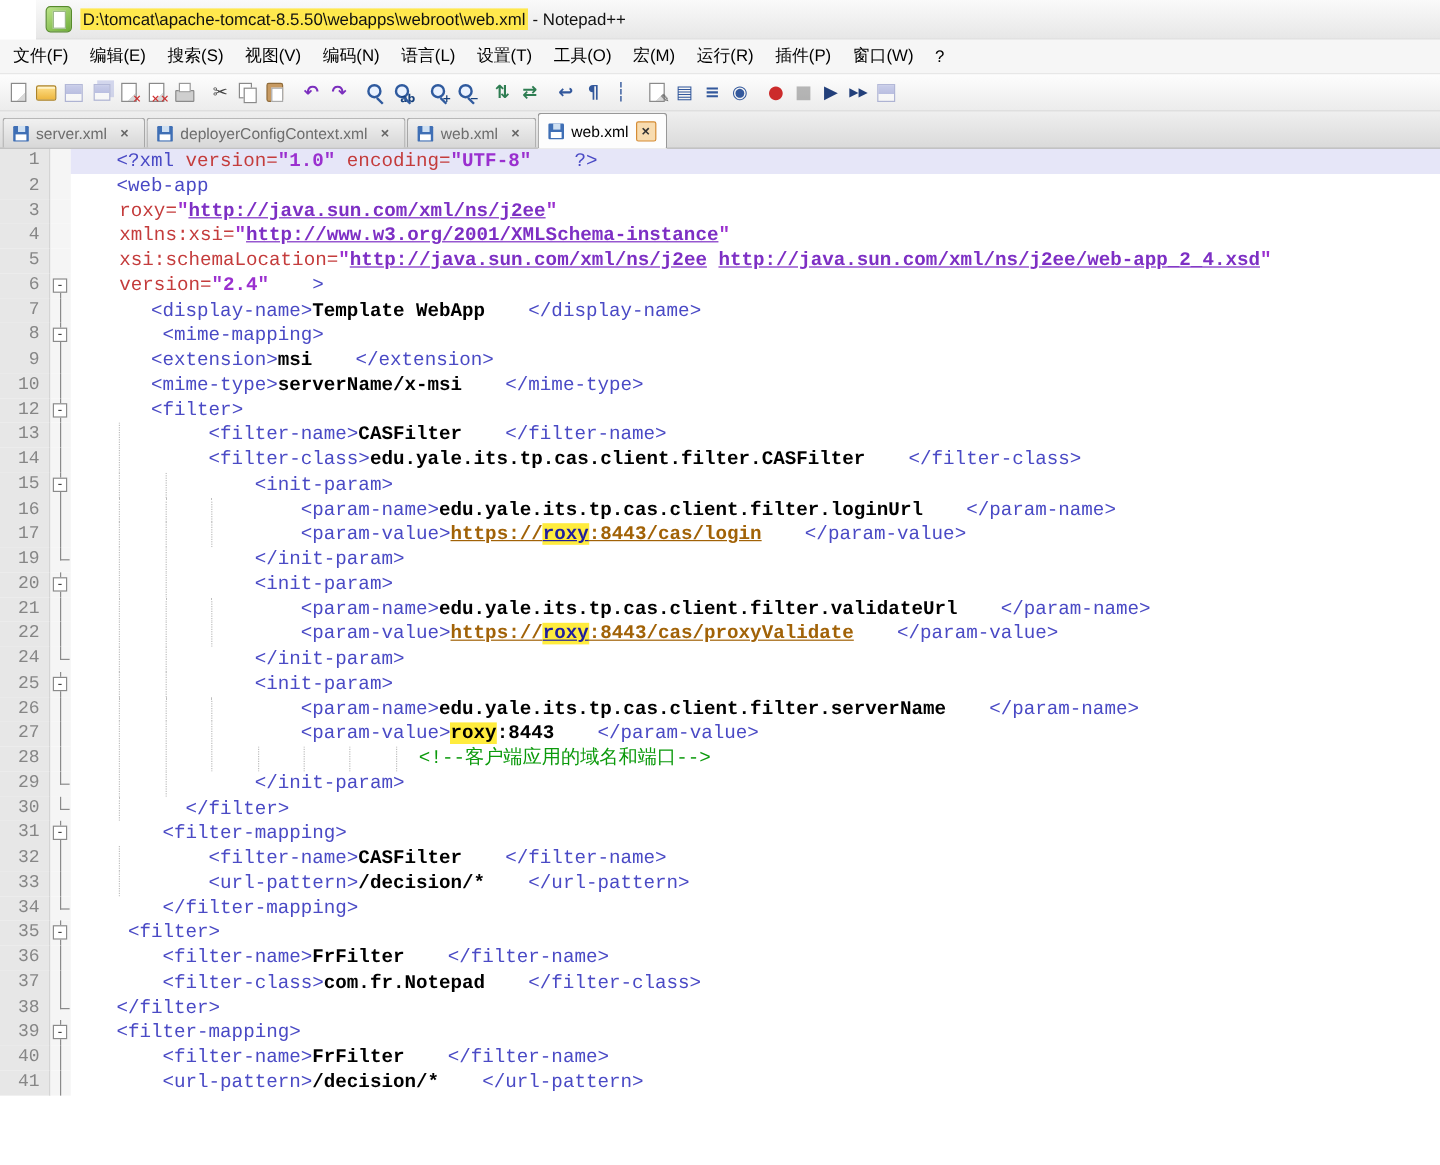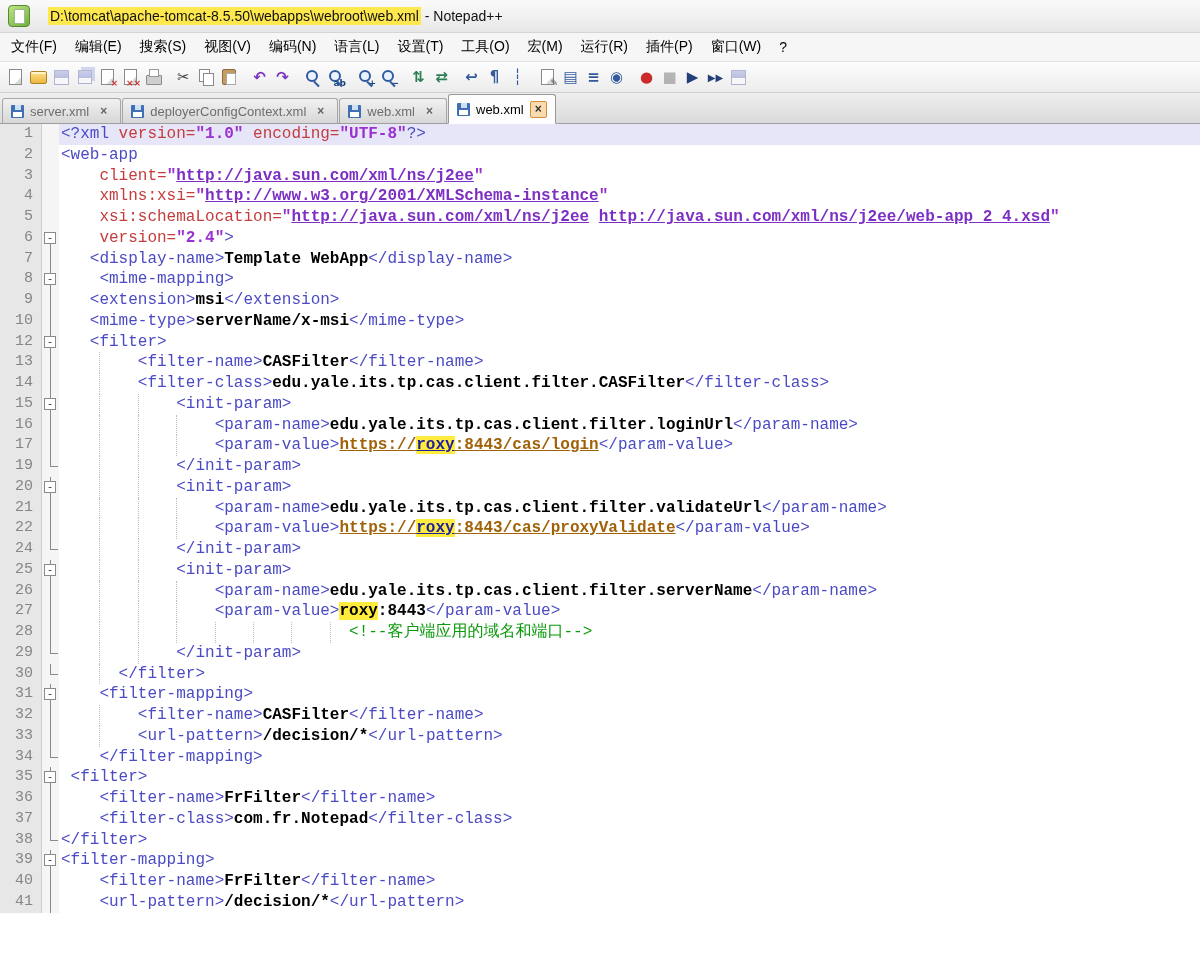--- a/index.html
+++ b/index.html
@@ -2,21 +2,21 @@
 <html><head>
 <meta charset="utf-8">
 <style>
   html,body{margin:0;padding:0;width:1200px;height:971px;overflow:hidden;background:#dcdcdc;
     font-family:"Liberation Sans",sans-serif;}
   i{font-style:normal;}
   .window{width:1200px;height:971px;display:flex;flex-direction:column;background:#fff;}
 
   
   .titlebar{height:32px;flex:0 0 32px;background:linear-gradient(#fafafa,#e7e7e7);
-    border-bottom:1px solid #d5d5d5;display:flex;align-items:center;padding:0 8px;gap:18px;}
+    border-bottom:1px solid #d5d5d5;display:flex;align-items:center;padding:0 8px;gap:7px;margin-left:30px;}
   .npp-icon{width:20px;height:20px;border-radius:4px;background:linear-gradient(145deg,#bde48a,#6fae3a);
     border:1px solid #568a2a;position:relative;flex:0 0 auto;}
   .npp-icon::after{content:"";position:absolute;left:5px;top:3px;width:9px;height:13px;background:#fff;
     border:1px solid #9cb989;}
   .title-text{font-size:14px;color:#111;white-space:nowrap;}
   .title-hl{background:#ffe84d;padding:1px 2px;}
 
   
   .menubar{height:28px;flex:0 0 28px;background:#f6f6f6;border-bottom:1px solid #e3e3e3;
     display:flex;align-items:center;font-size:14px;color:#000;padding-left:2px;}
@@ -75,21 +75,21 @@
   .fold{width:17px;flex:0 0 17px;background:#f5f5f5;position:relative;}
   .vl{position:absolute;left:8px;top:0;bottom:0;width:1px;background:#8a8a8a;}
   .f-box1 .vl{top:11px;}
   .f-end .vl{bottom:auto;height:11px;}
   .f-end .hl2{position:absolute;left:8px;top:10px;width:8px;height:1px;background:#8a8a8a;}
   .fbox{position:absolute;left:2px;top:4px;width:12px;height:12px;box-sizing:border-box;background:#fff;
     border:1px solid #8a8a8a;color:#333;font:11px/10px "DejaVu Sans Mono",monospace;text-align:center;}
   .code{flex:1 1 auto;white-space:pre;position:relative;padding-left:2px;overflow:hidden;}
   .hl-row .code{background:#e6e6f8;}
   .guide{position:absolute;top:0;bottom:0;width:0;border-left:1px dotted #bdbdbd;}
-  .t-tag{color:#4a4ac5;}
+  .t-tag{color:#4a4ac5;margin-left:36px;}
   .t-attr{color:#c43c3c;}
   .t-str{color:#9a30cf;font-weight:bold;}
   .t-lnk{color:#7d2fc4;font-weight:bold;text-decoration:underline;}
   .t-txt{color:#000;font-weight:bold;}
   .t-url{color:#a16207;font-weight:bold;text-decoration:underline;}
   .t-urlh{color:#1f1f9e;font-weight:bold;text-decoration:underline;background:#ffec3d;}
   .t-txth{color:#000;font-weight:bold;background:#ffec3d;}
   .t-com{color:#0c9a0c;}
 </style>
 </head>
@@ -226,21 +226,21 @@
         <div class="code"><span class="t-tag">&lt;?xml </span><span class="t-attr">version=</span><span class="t-str">"1.0"</span><span class="t-attr"> encoding=</span><span class="t-str">"UTF-8"</span><span class="t-tag">?&gt;</span></div>
       </div>
       <div class="line">
         <div class="ln">2</div>
         <div class="fold f-none"></div>
         <div class="code"><span class="t-tag">&lt;web-app</span></div>
       </div>
       <div class="line">
         <div class="ln">3</div>
         <div class="fold f-none"></div>
-        <div class="code"><span class="t-ws">    </span><span class="t-attr">client=</span><span class="t-str">"</span><span class="t-lnk">http://java.sun.com/xml/ns/j2ee</span><span class="t-str">"</span></div>
+        <div class="code"><span class="t-ws">    </span><span class="t-attr">roxy=</span><span class="t-str">"</span><span class="t-lnk">http://java.sun.com/xml/ns/j2ee</span><span class="t-str">"</span></div>
       </div>
       <div class="line">
         <div class="ln">4</div>
         <div class="fold f-none"></div>
         <div class="code"><span class="t-ws">    </span><span class="t-attr">xmlns:xsi=</span><span class="t-str">"</span><span class="t-lnk">http://www.w3.org/2001/XMLSchema-instance</span><span class="t-str">"</span></div>
       </div>
       <div class="line">
         <div class="ln">5</div>
         <div class="fold f-none"></div>
         <div class="code"><span class="t-ws">    </span><span class="t-attr">xsi:schemaLocation=</span><span class="t-str">"</span><span class="t-lnk">http://java.sun.com/xml/ns/j2ee</span><span class="t-str"> </span><span class="t-lnk">http://java.sun.com/xml/ns/j2ee/web-app_2_4.xsd</span><span class="t-str">"</span></div>

